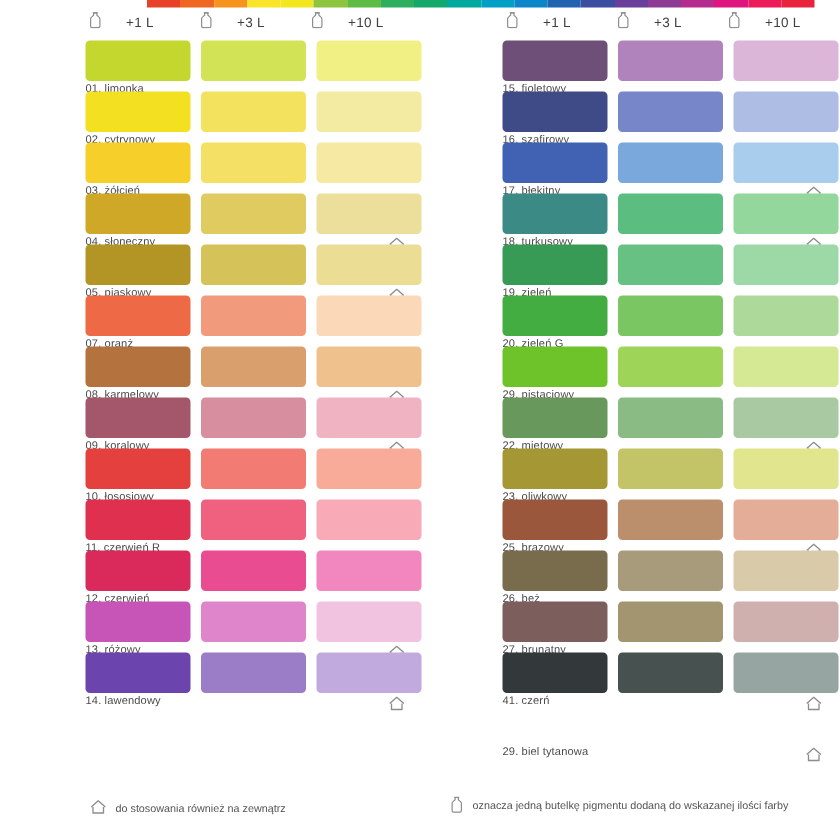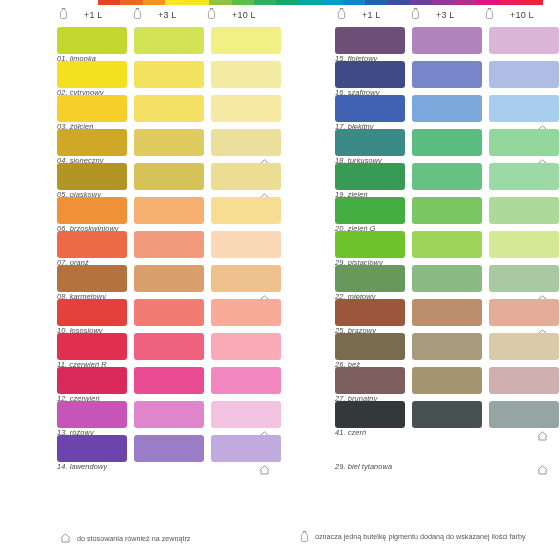--- a/index.html
+++ b/index.html
@@ -92,21 +92,20 @@
   .row .sw.s2 { left: 154px; }
 
   .row .row-label {
     position: absolute;
     left: 0px;
     top: 27px;
     font-size: 7.4px;
     color: #4a4a4a;
     white-space: nowrap;
     letter-spacing: .1px;
-    font-style: italic;
   }
   .row .ext-mark {
     position: absolute;
     left: 202px;
     top: 26px;
     width: 12px;
     height: 10px;
   }
 
   
@@ -208,42 +207,46 @@
           <div class="sw s0" title="piaskowy +1 L" style="background: rgb(179, 149, 37);"></div>
           <div class="sw s1" title="piaskowy +3 L" style="background: rgb(213, 194, 88);"></div>
           <div class="sw s2" title="piaskowy +10 L" style="background: rgb(236, 221, 149);"></div>
           <div class="row-label">05. piaskowy</div>
           <span class="ext-mark house-icon"><svg width="11" height="10" viewBox="0 0 11 10" aria-hidden="true">
               <path d="M0.8 5.0L5.5 0.9L10.2 5.0" fill="none" stroke="#8d8d8d" stroke-width="0.9" stroke-linejoin="round"></path>
               <path d="M2.0 5.0v4.0h7.0V5.0" fill="none" stroke="#8d8d8d" stroke-width="0.9" stroke-linejoin="round"></path>
             </svg></span>
         </div>
         <div class="row">
-          <div class="sw s0" title="brzoskwiniowy +1 L" style="background: rgb(240, 144, 55);"></div>
-          <div class="sw s1" title="brzoskwiniowy +3 L" style="background: rgb(245, 176, 113);"></div>
-          <div class="sw s2" title="brzoskwiniowy +10 L" style="background: rgb(247, 221, 146);"></div>
-          <div class="row-label">06. brzoskwiniowy</div>
-        </div>
-        <div class="row">
           <div class="sw s0" title="oranż +1 L" style="background: rgb(238, 106, 70);"></div>
           <div class="sw s1" title="oranż +3 L" style="background: rgb(242, 154, 124);"></div>
           <div class="sw s2" title="oranż +10 L" style="background: rgb(250, 216, 184);"></div>
           <div class="row-label">07. oranż</div>
         </div>
         <div class="row">
           <div class="sw s0" title="karmelowy +1 L" style="background: rgb(179, 114, 62);"></div>
           <div class="sw s1" title="karmelowy +3 L" style="background: rgb(217, 159, 108);"></div>
           <div class="sw s2" title="karmelowy +10 L" style="background: rgb(239, 194, 141);"></div>
           <div class="row-label">08. karmelowy</div>
           <span class="ext-mark house-icon"><svg width="11" height="10" viewBox="0 0 11 10" aria-hidden="true">
               <path d="M0.8 5.0L5.5 0.9L10.2 5.0" fill="none" stroke="#8d8d8d" stroke-width="0.9" stroke-linejoin="round"></path>
               <path d="M2.0 5.0v4.0h7.0V5.0" fill="none" stroke="#8d8d8d" stroke-width="0.9" stroke-linejoin="round"></path>
             </svg></span>
         </div>
         <div class="row">
+          <div class="sw s0" title="koralowy +1 L" style="background: rgb(164, 86, 106);"></div>
+          <div class="sw s1" title="koralowy +3 L" style="background: rgb(215, 142, 158);"></div>
+          <div class="sw s2" title="koralowy +10 L" style="background: rgb(239, 179, 194);"></div>
+          <div class="row-label">09. koralowy</div>
+          <span class="ext-mark house-icon"><svg width="11" height="10" viewBox="0 0 11 10" aria-hidden="true">
+              <path d="M0.8 5.0L5.5 0.9L10.2 5.0" fill="none" stroke="#8d8d8d" stroke-width="0.9" stroke-linejoin="round"></path>
+              <path d="M2.0 5.0v4.0h7.0V5.0" fill="none" stroke="#8d8d8d" stroke-width="0.9" stroke-linejoin="round"></path>
+            </svg></span>
+        </div>
+        <div class="row">
           <div class="sw s0" title="łososiowy +1 L" style="background: rgb(228, 65, 62);"></div>
           <div class="sw s1" title="łososiowy +3 L" style="background: rgb(242, 124, 115);"></div>
           <div class="sw s2" title="łososiowy +10 L" style="background: rgb(249, 171, 154);"></div>
           <div class="row-label">10. łososiowy</div>
         </div>
         <div class="row">
           <div class="sw s0" title="czerwień R +1 L" style="background: rgb(224, 48, 79);"></div>
           <div class="sw s1" title="czerwień R +3 L" style="background: rgb(240, 97, 127);"></div>
           <div class="sw s2" title="czerwień R +10 L" style="background: rgb(248, 171, 183);"></div>
           <div class="row-label">11. czerwień R</div>
@@ -354,20 +357,26 @@
         </div>
         <div class="row">
           <div class="sw s0" title="miętowy +1 L" style="background: rgb(105, 152, 92);"></div>
           <div class="sw s1" title="miętowy +3 L" style="background: rgb(139, 187, 133);"></div>
           <div class="sw s2" title="miętowy +10 L" style="background: rgb(169, 201, 163);"></div>
           <div class="row-label">22. miętowy</div>
           <span class="ext-mark house-icon"><svg width="11" height="10" viewBox="0 0 11 10" aria-hidden="true">
               <path d="M0.8 5.0L5.5 0.9L10.2 5.0" fill="none" stroke="#8d8d8d" stroke-width="0.9" stroke-linejoin="round"></path>
               <path d="M2.0 5.0v4.0h7.0V5.0" fill="none" stroke="#8d8d8d" stroke-width="0.9" stroke-linejoin="round"></path>
             </svg></span>
+        </div>
+        <div class="row">
+          <div class="sw s0" title="oliwkowy +1 L" style="background: rgb(166, 151, 53);"></div>
+          <div class="sw s1" title="oliwkowy +3 L" style="background: rgb(195, 195, 103);"></div>
+          <div class="sw s2" title="oliwkowy +10 L" style="background: rgb(225, 230, 142);"></div>
+          <div class="row-label">23. oliwkowy</div>
         </div>
         <div class="row">
           <div class="sw s0" title="brązowy +1 L" style="background: rgb(155, 87, 59);"></div>
           <div class="sw s1" title="brązowy +3 L" style="background: rgb(187, 142, 108);"></div>
           <div class="sw s2" title="brązowy +10 L" style="background: rgb(227, 173, 152);"></div>
           <div class="row-label">25. brązowy</div>
           <span class="ext-mark house-icon"><svg width="11" height="10" viewBox="0 0 11 10" aria-hidden="true">
               <path d="M0.8 5.0L5.5 0.9L10.2 5.0" fill="none" stroke="#8d8d8d" stroke-width="0.9" stroke-linejoin="round"></path>
               <path d="M2.0 5.0v4.0h7.0V5.0" fill="none" stroke="#8d8d8d" stroke-width="0.9" stroke-linejoin="round"></path>
             </svg></span>

